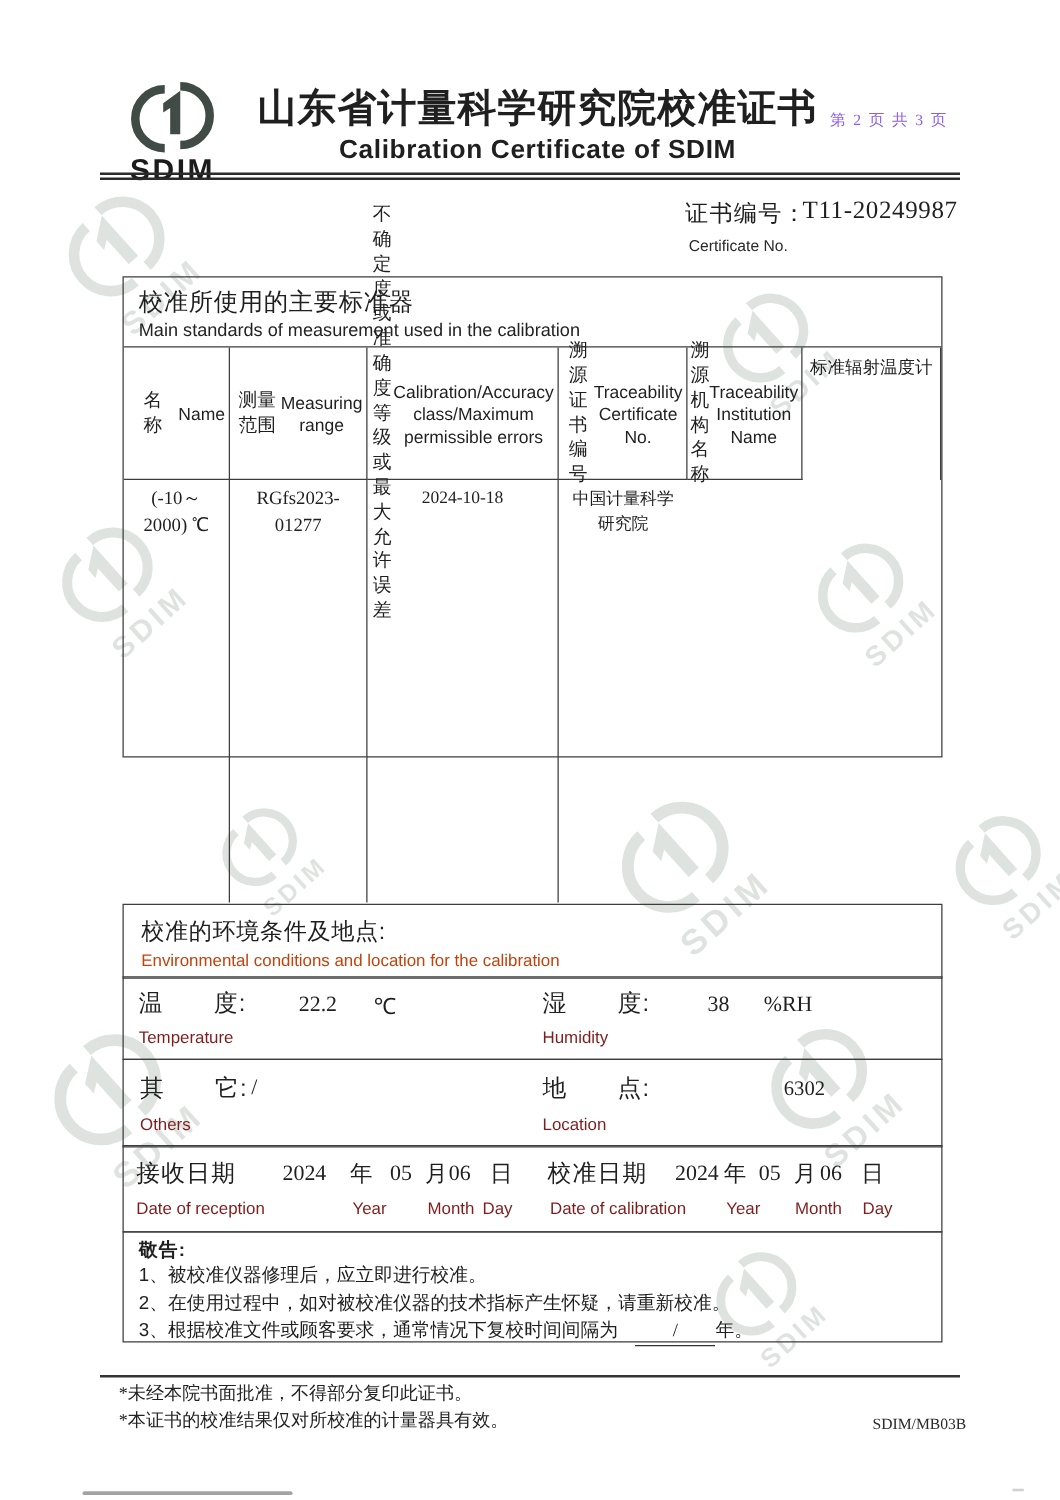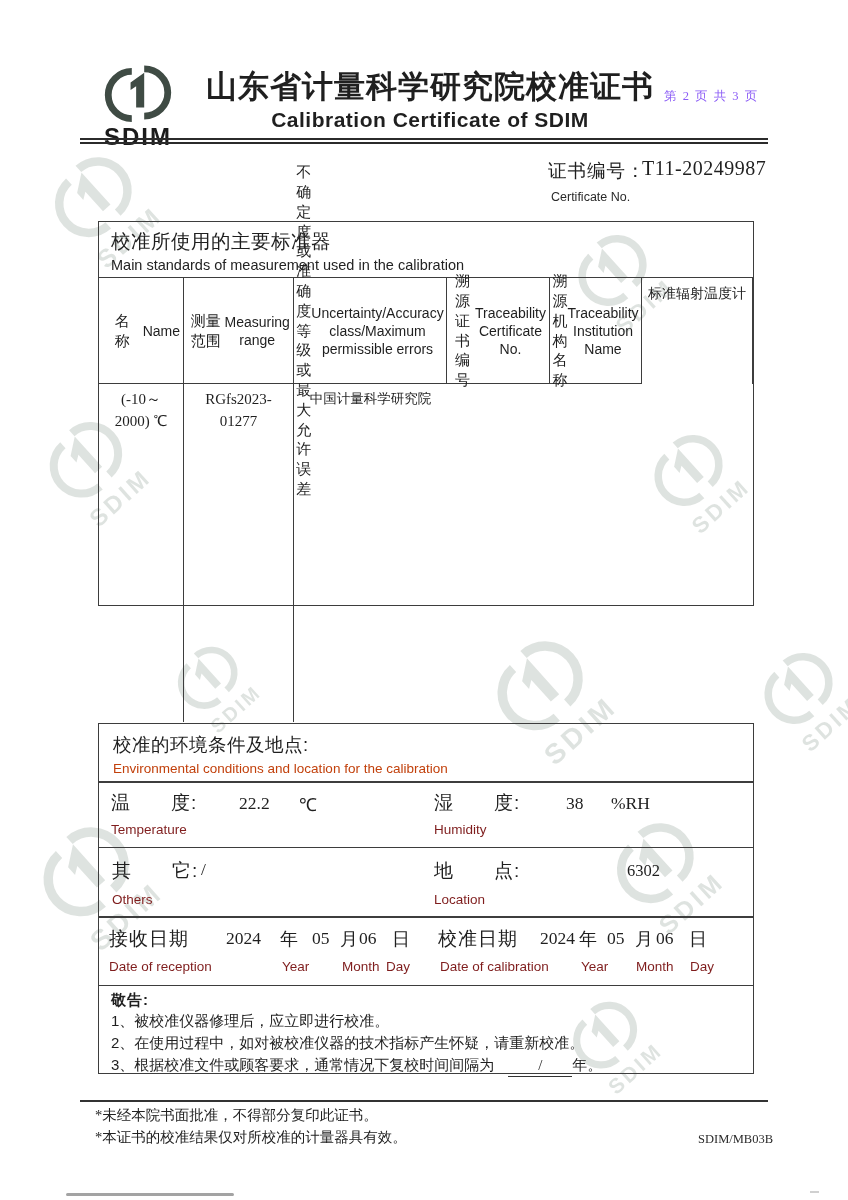--- a/index.html
+++ b/index.html
@@ -179,33 +179,34 @@
       <div class="hc">
         <span class="hc-cn">名　称</span>
         <span class="hc-en">Name</span>
       </div>
       <div class="hc">
         <span class="hc-cn">测量范围</span>
         <span class="hc-en">Measuring range</span>
       </div>
       <div class="hc">
         <span class="hc-cn">不确定度或准确度等级或最大允许误差</span>
-        <span class="hc-en">Uncertainty/Accuracy class/Maximum permissible errors</span>
+        <span class="hc-en">Calibration/Accuracy class/Maximum permissible errors</span>
       </div>
       <div class="hc">
         <span class="hc-cn">溯源证书编号</span>
         <span class="hc-en">Traceability Certificate No.</span>
       </div>
       <div class="hc">
         <span class="hc-cn">溯源机构名称</span>
         <span class="hc-en">Traceability Institution Name</span>
       </div>
       <div class="bc" style="font-size:14px;">标准辐射温度计</div>
       <div class="bc ser">(-10～2000) ℃</div>
       <div class="bc ser">RGfs2023-01277</div>
+      <div class="bc ser" style="font-size:14px;">2024-10-18</div>
       <div class="bc" style="font-size:13.5px;">中国计量科学研究院</div>
     </div>
   </div>
 
   <div class="abs box box-envtitle" style="position:absolute;">
     <div class="abs env-title-cn">校准的环境条件及地点:</div>
     <div class="abs env-title-en">Environmental conditions and location for the calibration</div>
   </div>
 
   <div class="abs box box-temp">

